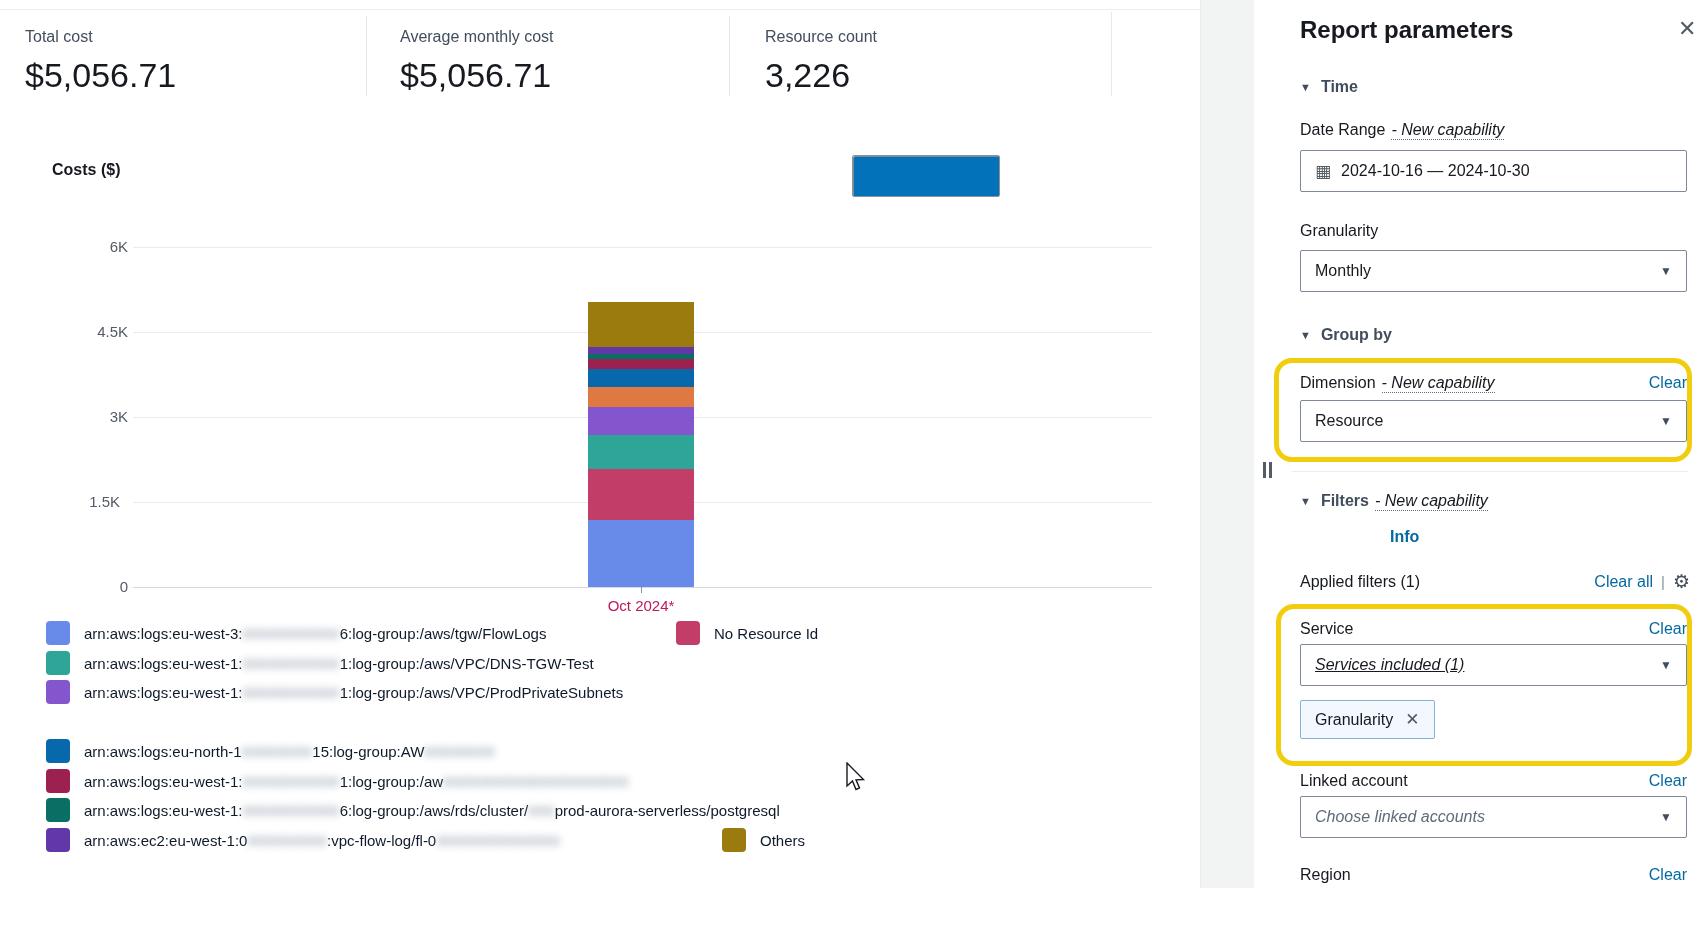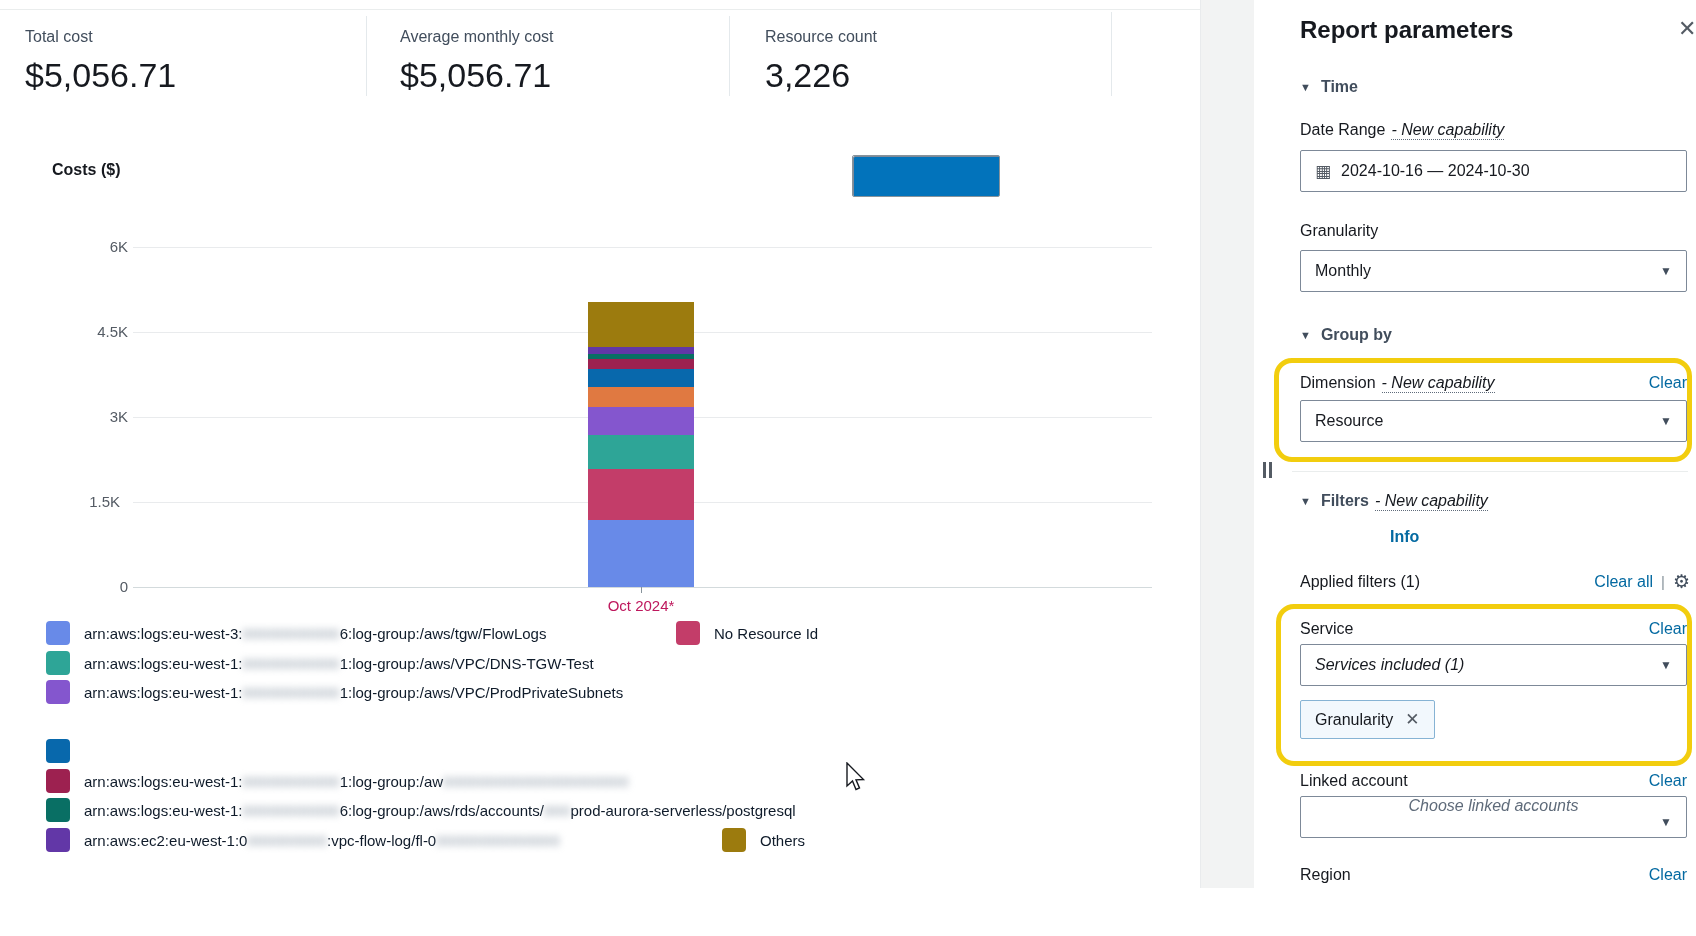--- a/index.html
+++ b/index.html
@@ -30,21 +30,21 @@
   .rail{position:absolute;background:#f2f3f3;border-left:1px solid #e9ebed;border-right:1px solid #c3cbce;}
   .panel-title{font-size:24px;font-weight:bold;color:#16191f;}
   .sec-hdr{font-size:16px;font-weight:bold;color:#414d5c;display:flex;align-items:center;gap:10px;cursor:pointer;}
   .caret-sec{font-size:11px;color:#414d5c;}
   .fld-label{font-size:16px;color:#16191f;}
   .newcap{font-style:italic;border-bottom:1px dotted #5f6b7a;padding-bottom:1px;margin-left:6px;}
   .sel{position:absolute;width:387px;height:42px;border:1px solid #7d8998;border-radius:2px;background:#fff;
        display:flex;align-items:center;padding:0 14px;box-sizing:border-box;font-size:16px;color:#16191f;cursor:pointer;}
   .sel .caret{margin-left:auto;font-size:12px;color:#414d5c;}
   .sel .ph{font-style:italic;color:#5f6b7a;}
-  .sel .it{font-style:italic;}
+  .sel .it{font-style:italic;text-decoration:underline;}
   .link{color:#0369a1;font-size:16px;cursor:pointer;text-decoration:none;}
   .row-between{position:absolute;display:flex;justify-content:space-between;align-items:center;}
   .ring{position:absolute;border:5px solid #f2cd0e;border-radius:18px;pointer-events:none;}
   .token{position:absolute;display:inline-flex;align-items:center;gap:12px;background:#f2f8fd;border:1px solid #86b3d4;
          border-radius:2px;padding:8px 14px;font-size:16px;color:#16191f;}
   .token .x{color:#545b64;font-size:17px;cursor:pointer;}
   .handle{position:absolute;display:flex;gap:3px;cursor:row-resize;}
   .handle i{display:block;width:3px;height:16px;background:#545b64;}
   .gear{font-size:19px;color:#414d5c;cursor:pointer;line-height:1;}
   .pipe{color:#87939b;font-size:15px;}
@@ -188,21 +188,21 @@
   </div>
   <div class="token" style="left:1300px;top:700px;">
     <span>Granularity</span>
     <span class="x">✕</span>
   </div>
 
   <div class="row-between" style="left:1300px;top:772px;width:387px;">
     <span class="fld-label">Linked account</span>
     <a class="link">Clear</a>
   </div>
-  <div class="sel" style="left:1300px;top:796px;flex-direction:column;">
+  <div class="sel" style="left:1300px;top:796px;">
     <span class="ph">Choose linked accounts</span>
     <span class="caret">▼</span>
   </div>
 
   <div class="row-between" style="left:1300px;top:866px;width:387px;">
     <span class="fld-label">Region</span>
     <a class="link">Clear</a>
   </div>
   <div class="sel" style="left:1300px;top:892px;">
     <span class="ph">Choose regions</span>
@@ -237,28 +237,29 @@
     <div class="leg-row" style="left: 46px; top: 651px;">
       <div class="swatch" style="background: rgb(46, 165, 151);"></div>
       <span><span>arn:aws:logs:eu-west-1:</span><span class="rdx">00000000000</span><span>1:log-group:/aws/VPC/DNS-TGW-Test</span></span>
     </div>
     <div class="leg-row" style="left: 46px; top: 680px;">
       <div class="swatch" style="background: rgb(132, 86, 206);"></div>
       <span><span>arn:aws:logs:eu-west-1:</span><span class="rdx">00000000000</span><span>1:log-group:/aws/VPC/ProdPrivateSubnets</span></span>
     </div>
     <div class="leg-row" style="left: 46px; top: 739px;">
       <div class="swatch" style="background: rgb(8, 104, 172);"></div>
+      <span><span>arn:aws:logs:eu-north-1</span><span class="rdx">00000000</span><span>15:log-group:AW</span><span class="rdx">00000000</span></span>
     </div>
     <div class="leg-row" style="left: 46px; top: 769px;">
       <div class="swatch" style="background: rgb(157, 33, 80);"></div>
       <span><span>arn:aws:logs:eu-west-1:</span><span class="rdx">00000000000</span><span>1:log-group:/aw</span><span class="rdx">000000000000000000000</span></span>
     </div>
     <div class="leg-row" style="left: 46px; top: 798px;">
       <div class="swatch" style="background: rgb(9, 111, 100);"></div>
-      <span><span>arn:aws:logs:eu-west-1:</span><span class="rdx">00000000000</span><span>6:log-group:/aws/rds/accounts/</span><span class="rdx">000</span><span>prod-aurora-serverless/postgresql</span></span>
+      <span><span>arn:aws:logs:eu-west-1:</span><span class="rdx">00000000000</span><span>6:log-group:/aws/rds/cluster/</span><span class="rdx">000</span><span>prod-aurora-serverless/postgresql</span></span>
     </div>
     <div class="leg-row" style="left: 46px; top: 828px;">
       <div class="swatch" style="background: rgb(98, 55, 167);"></div>
       <span><span>arn:aws:ec2:eu-west-1:0</span><span class="rdx">000000000</span><span>:vpc-flow-log/fl-0</span><span class="rdx">00000000000000</span></span>
     </div>
     <div class="leg-row" style="left: 676px; top: 621px;">
       <div class="swatch" style="background: rgb(195, 61, 105);"></div>
       <span>No Resource Id</span>
     </div>
     <div class="leg-row" style="left: 722px; top: 828px;">

